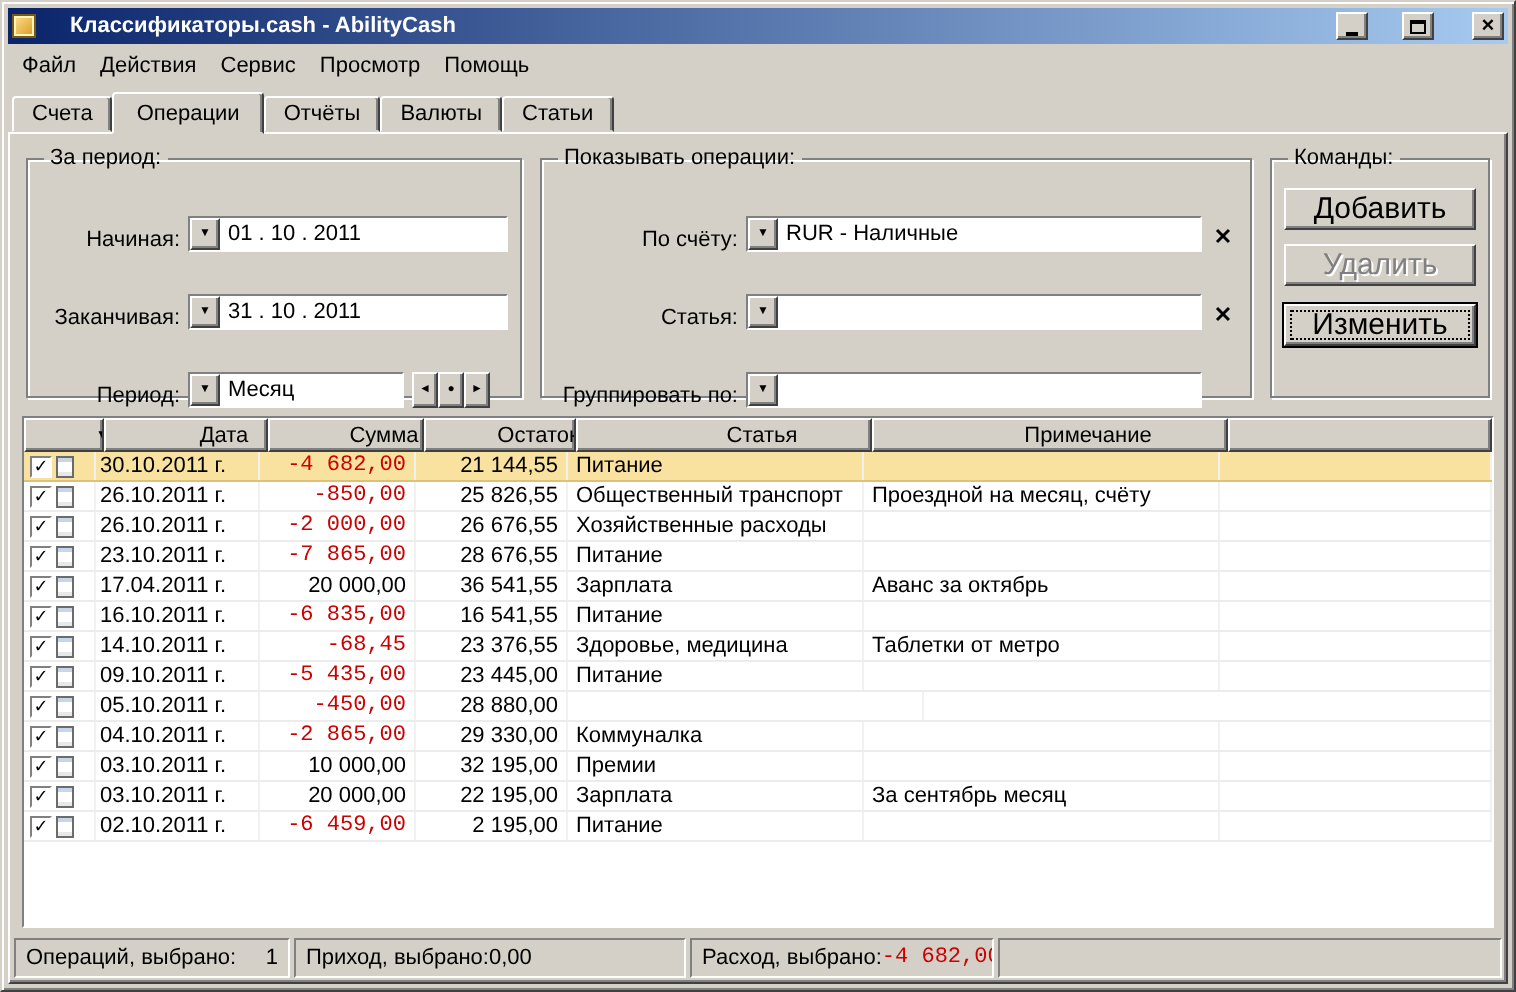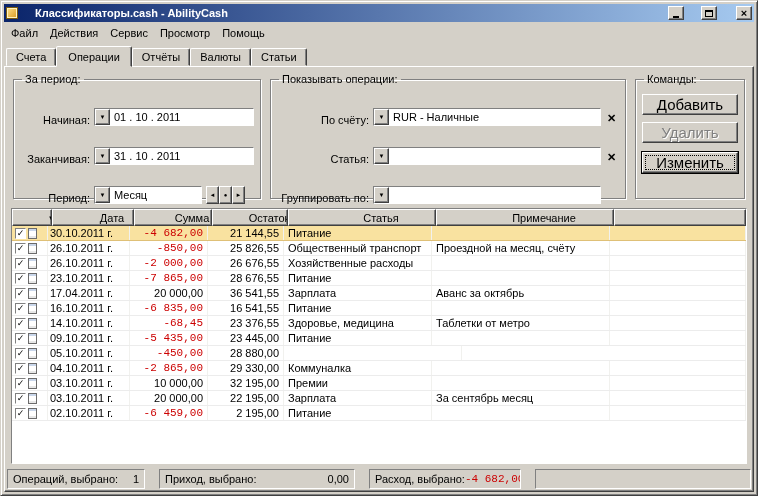--- a/index.html
+++ b/index.html
@@ -113,25 +113,25 @@
     border:1px solid;border-color:var(--md) var(--lt) var(--lt) var(--md);
     display:flex;align-items:center;justify-content:center;font-size:9px;line-height:1;}
   .doc-icon{width:9px;height:11px;flex:none;background:#fff;border:1px solid #6b6b6b;
     box-shadow:inset 0 2px 0 #c9d6ea, inset 0 -2px 0 #e8e8e8;}
   .cell.num{justify-content:flex-end;padding-right:4px;}
   .cell.txt{padding-left:4px;}
   .cell.date{padding-left:2px;}
   .neg{color:var(--neg);font-family:Liberation Mono, monospace;}
 
   
-  .statusbar{flex:none;height:20px;display:flex;gap:14px;margin:2px 2px 2px 2px;}
+  .statusbar{flex:none;height:20px;display:flex;gap:2px;margin:2px 2px 2px 2px;}
   .spanel{border:1px solid;border-color:var(--md) var(--lt) var(--lt) var(--md);
     display:flex;align-items:center;padding:0 5px;white-space:nowrap;overflow:hidden;}
   .sp1{width:138px;flex:none;justify-content:space-between;}
-  .sp2{width:196px;flex:none;justify-content:space-between;}
+  .sp2{width:196px;flex:none;justify-content:flex-start;}
   .sp3{width:152px;flex:none;justify-content:space-between;}
   .spfill{flex:1;}
 </style>
 </head>
 <body>
 
 <div class="window">
 
   <div class="titlebar">
     <span class="title-icon"></span>

